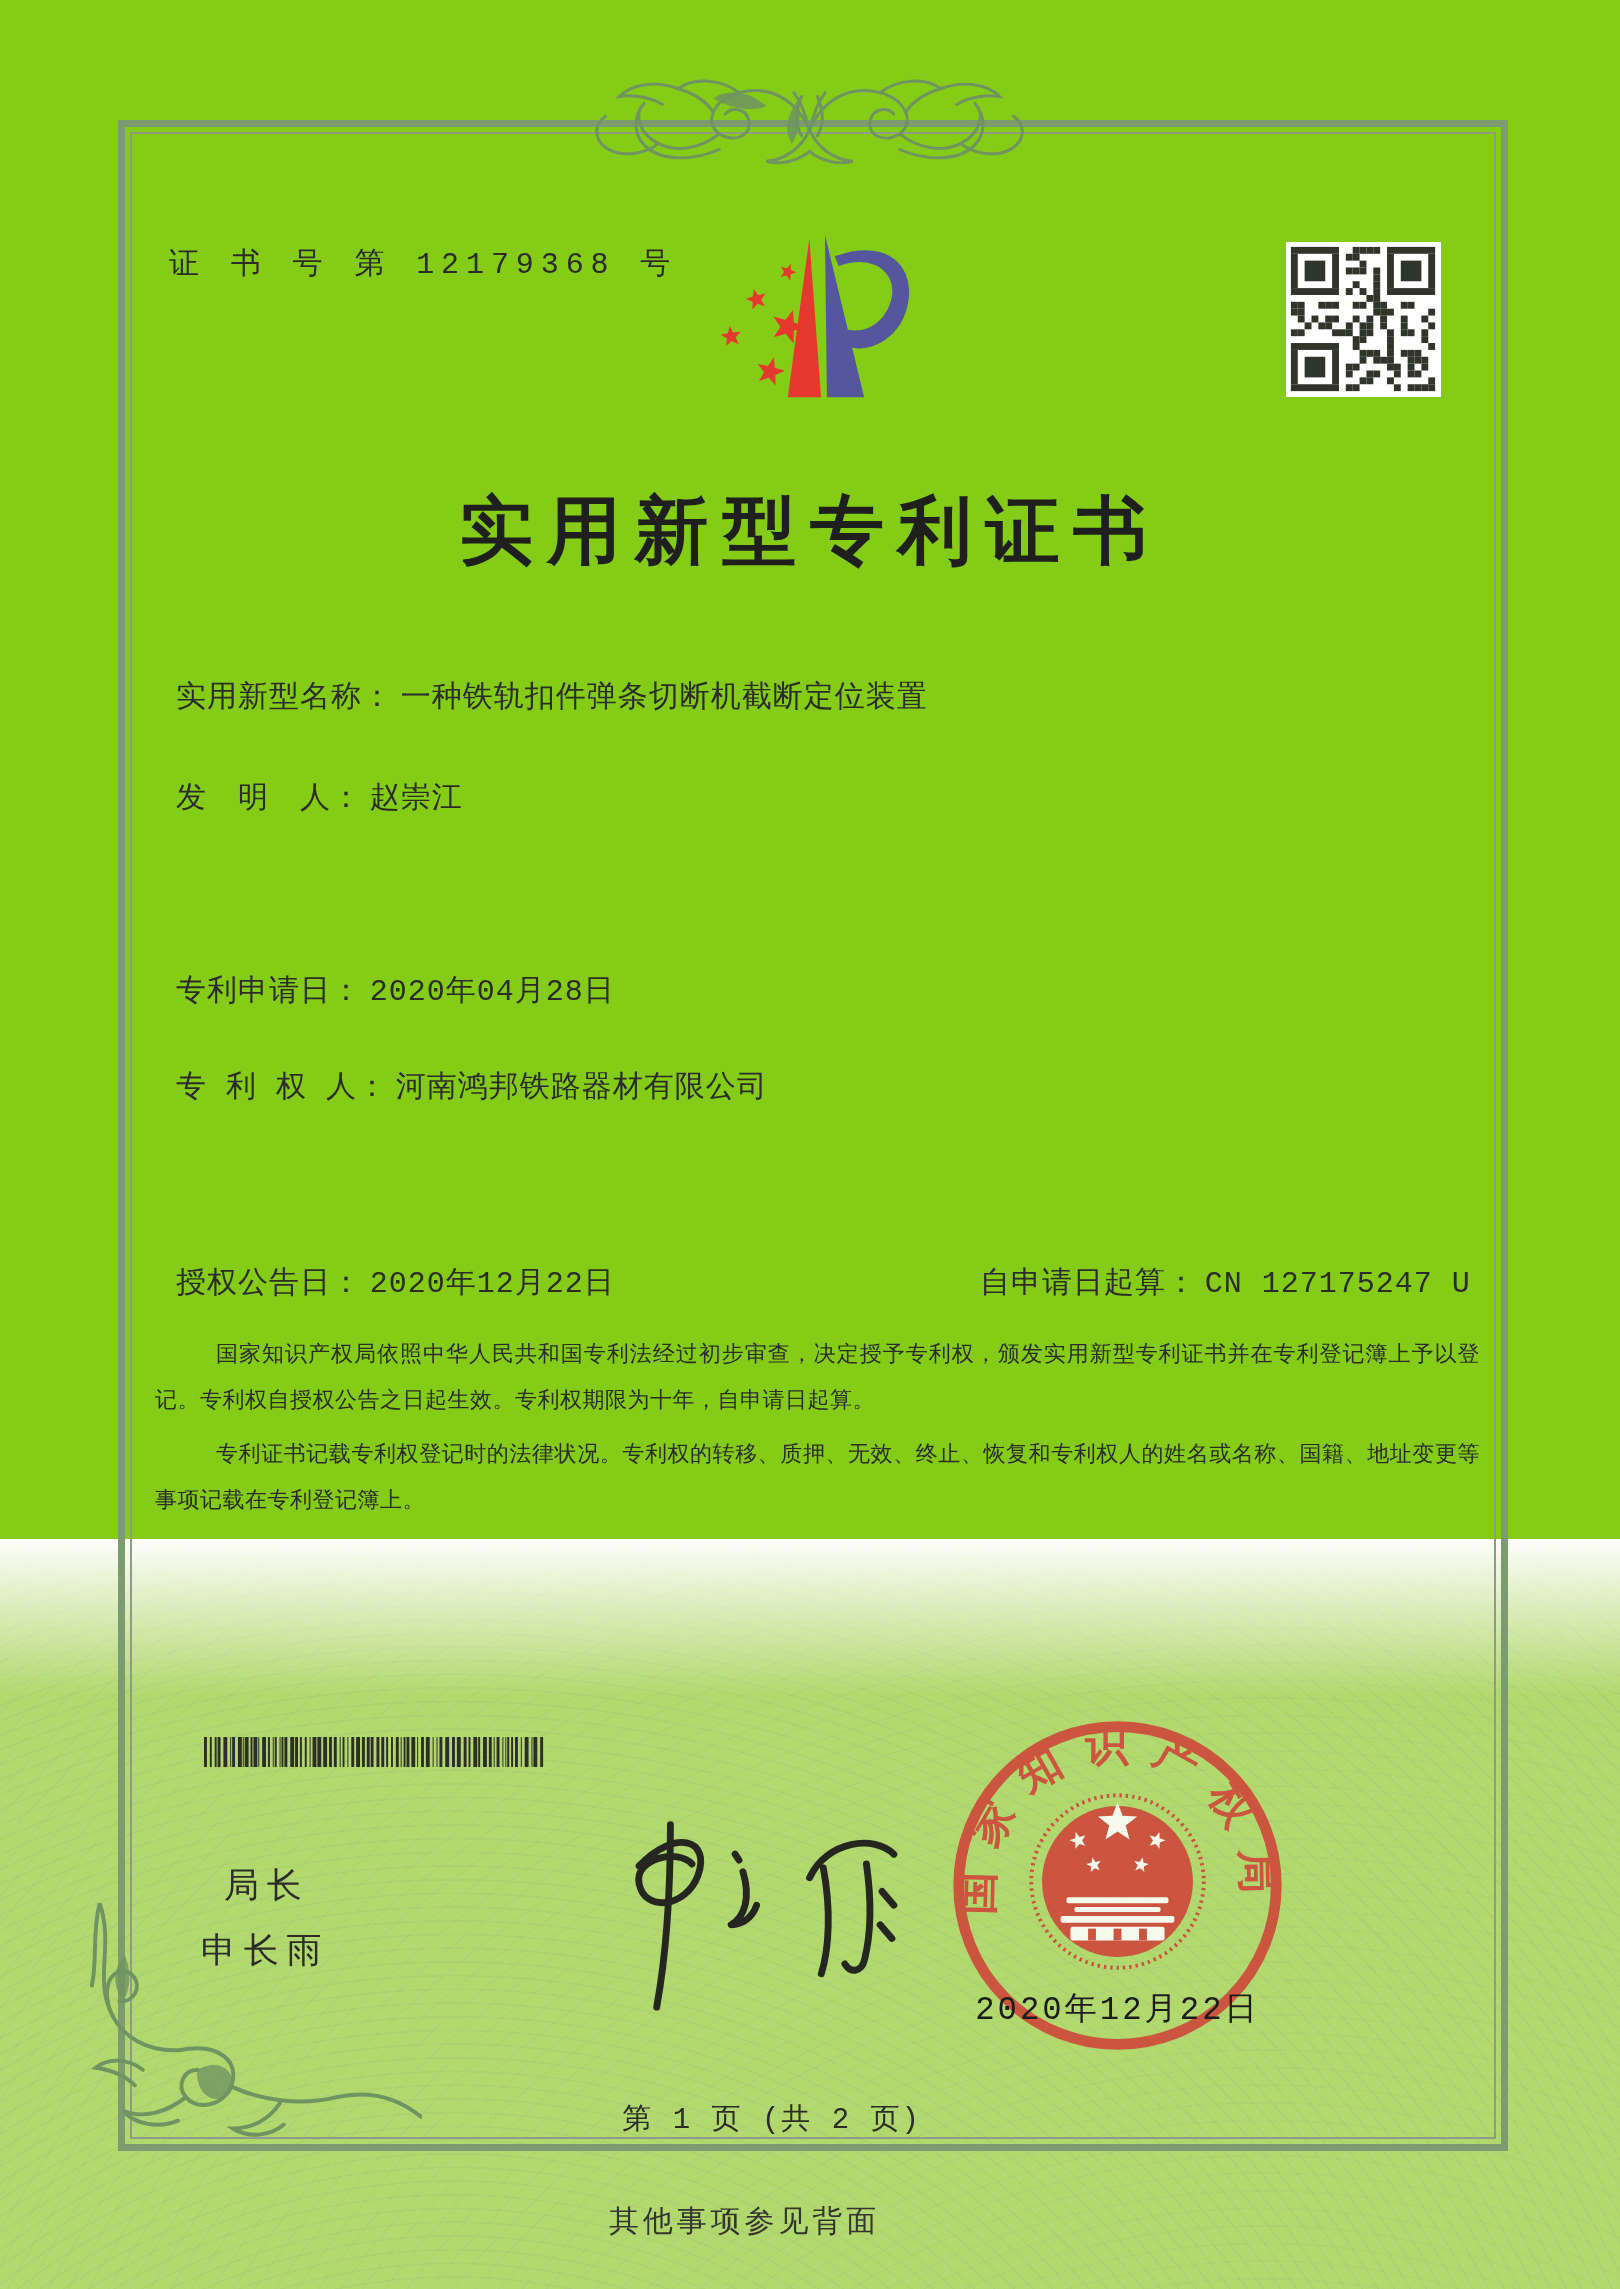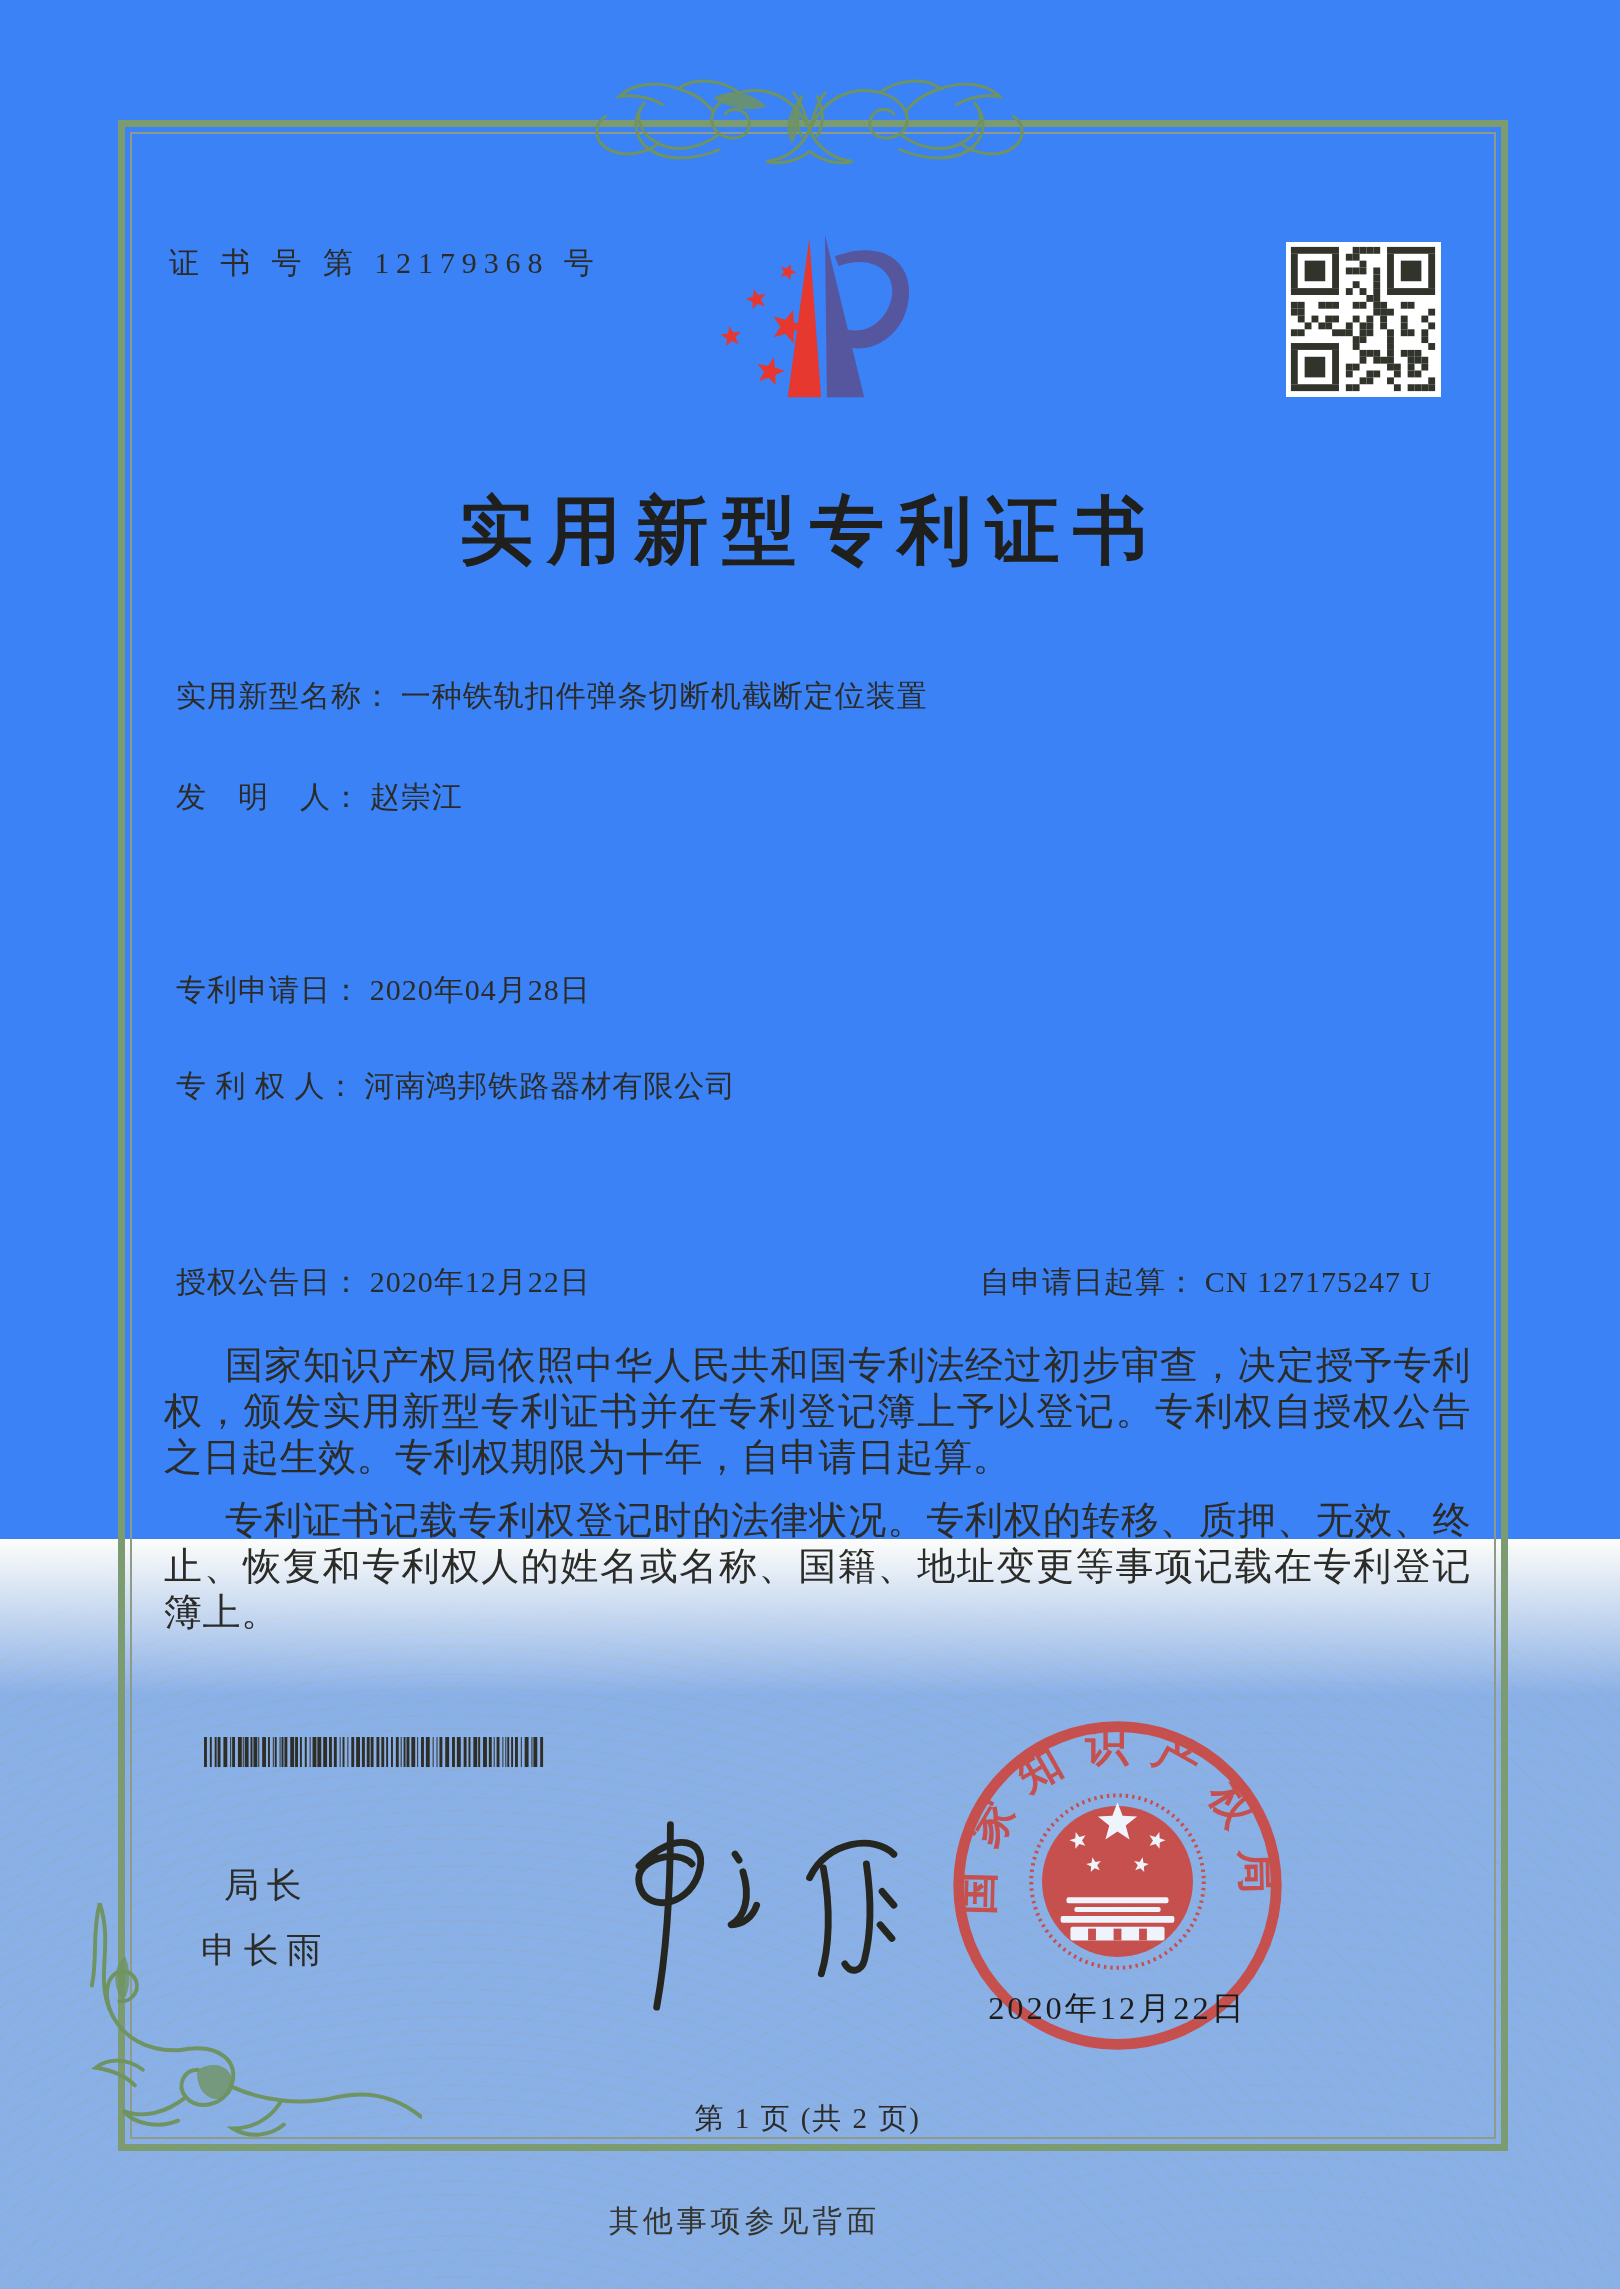--- a/index.html
+++ b/index.html
@@ -1,19 +1,19 @@
 <!DOCTYPE html>
 <html><head>
 <meta charset="utf-8">
 <style>
   html,body{margin:0;padding:0;background:#e8e8e8;}
   .page{
     position:relative;width:1620px;height:2290px;margin:0 auto;
-    background:#3b82f6;overflow:hidden;
-    font-family:Liberation Serif, serif;color:#2b2b28;
+    background:#84cc16;overflow:hidden;
+    font-family:Liberation Mono, monospace;color:#2b2b28;
   }
   .texture{
     position:absolute;left:0;right:0;top:1539px;bottom:0;z-index:0;
     background-color:rgba(234,232,216,.45);
     background-image:
       repeating-radial-gradient(circle at 28% 175%, rgba(150,160,130,.13) 0 1.6px, transparent 1.6px 13.7px),
       repeating-radial-gradient(circle at 78% 190%, rgba(150,160,130,.10) 0 1.6px, transparent 1.6px 17.6px);
   }
   .texture-fade{position:absolute;left:0;right:0;top:1539px;height:157px;z-index:0;
     background:linear-gradient(to bottom,#fdfdfa 0,rgba(253,253,250,0) 100%);}
@@ -36,21 +36,21 @@
   .title{
     position:absolute;left:0;right:0;top:482px;z-index:3;margin:0;
     text-align:center;font-size:74px;font-weight:bold;letter-spacing:13.7px;color:#1f1f1d;
   }
   .row{position:absolute;left:176px;z-index:3;font-size:30px;white-space:nowrap;}
   .row .lab{letter-spacing:1px;}
   .row .val{margin-left:7.8px;letter-spacing:1px;}
   .row2{position:absolute;left:804px;top:0;}
   .body-text{position:absolute;left:147px;top:1325px;width:1341px;z-index:3;}
   .body-text p{
-    margin:17px;font-size:38px;line-height:46px;text-align:justify;
+    margin:8px;font-size:22px;line-height:46px;text-align:justify;
     text-indent:61px;letter-spacing:0.5px;
   }
   .barcode{position:absolute;left:202px;top:1737px;z-index:3;}
   .sig-role{position:absolute;left:201px;top:1862px;z-index:3;font-size:35px;letter-spacing:7.8px;margin-left:23px;}
   .sig-name{position:absolute;left:201px;top:1927px;z-index:3;font-size:35px;letter-spacing:7.8px;}
   .signature{position:absolute;left:588px;top:1815px;z-index:3;}
   .seal{position:absolute;left:945px;top:1713px;z-index:4;}
   .pagenum{position:absolute;left:470px;width:451px;top:2099px;z-index:3;font-size:29px;text-align:right;letter-spacing:2px;}
   .backnote{position:absolute;left:519px;width:451px;top:2201px;z-index:3;font-size:30px;text-align:center;letter-spacing:3.9px;color:#35352f;}
 </style>

